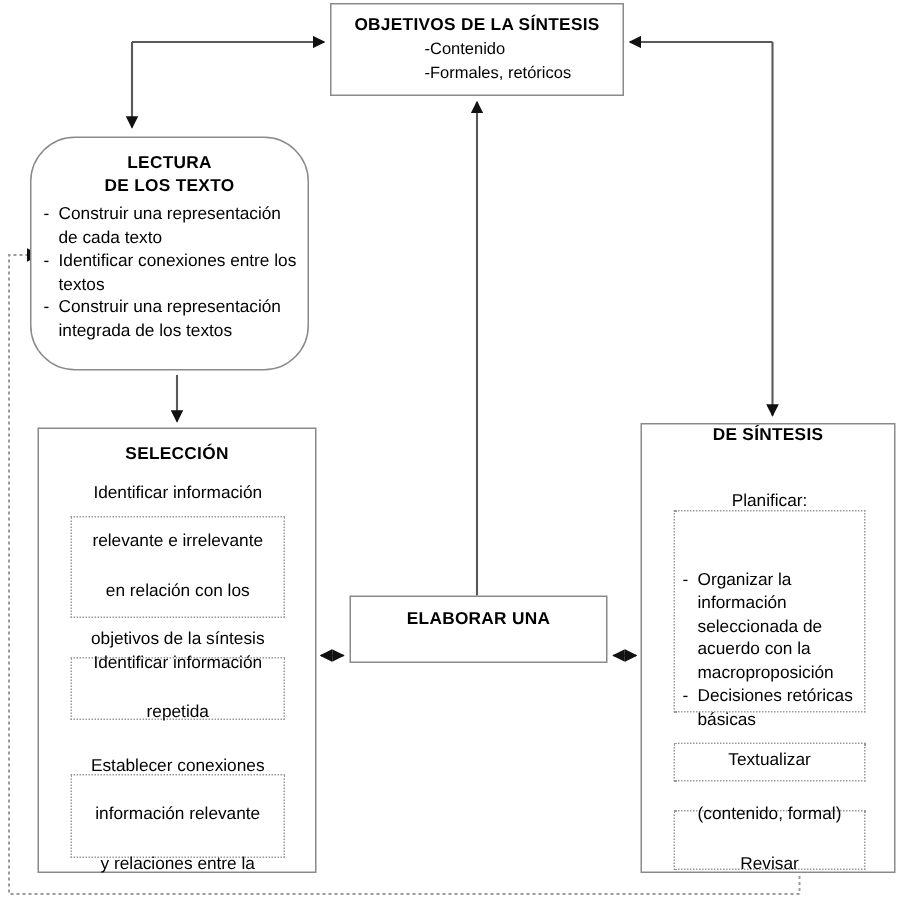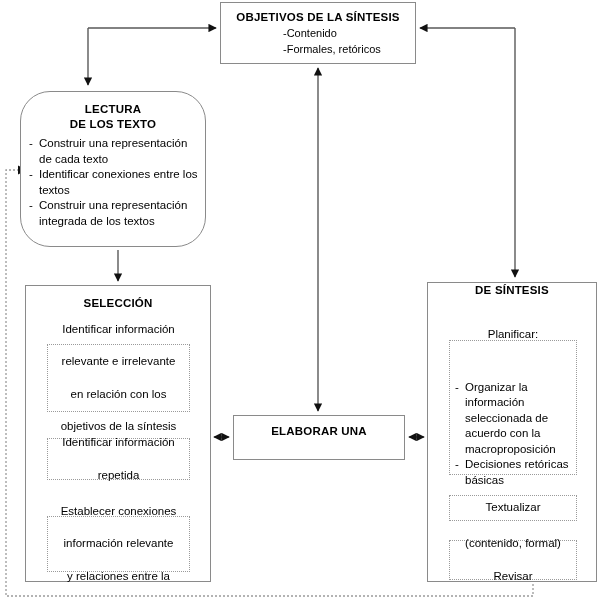--- a/index.html
+++ b/index.html
@@ -96,21 +96,21 @@
 
   #box-lectura   { left: 20px;  top: 91px; width: 186px; height: 156px; padding: 0 7px; border-radius: 30px; }
   #box-lectura .title { margin-top: 10px; }
 
   #box-seleccion { left: 25px;  top: 285px; width: 186px; height: 297px; padding: 0 6px; }
   #box-seleccion .title { margin-top: 10px; }
 
   #box-produccion{ left: 427px; top: 282px; width: 170px; height: 300px; padding: 0 6px; }
   #box-produccion .title { margin-top: 10px; }
 
-  #box-macro     { left: 233px; top: 415px; width: 172px; height: 45px; }
+  #box-macro     { left: 233px; top: 397px; width: 172px; height: 45px; }
   #box-macro .title { margin-top: 8px; }
 
   
   #sb-identificar-relevante { left: 47px;  top: 344px; width: 143px; height: 68px; }
   #sb-identificar-repetida  { left: 47px;  top: 438px; width: 143px; height: 42px; }
   #sb-establecer-conexiones { left: 47px;  top: 516px; width: 143px; height: 56px; }
 
   
   #sb-planificar { left: 449px; top: 340px; width: 128px; height: 135px; }
   #sb-planificar .hd { font-size: 11.5px; line-height: 15.5px; margin-bottom: 16px; }

